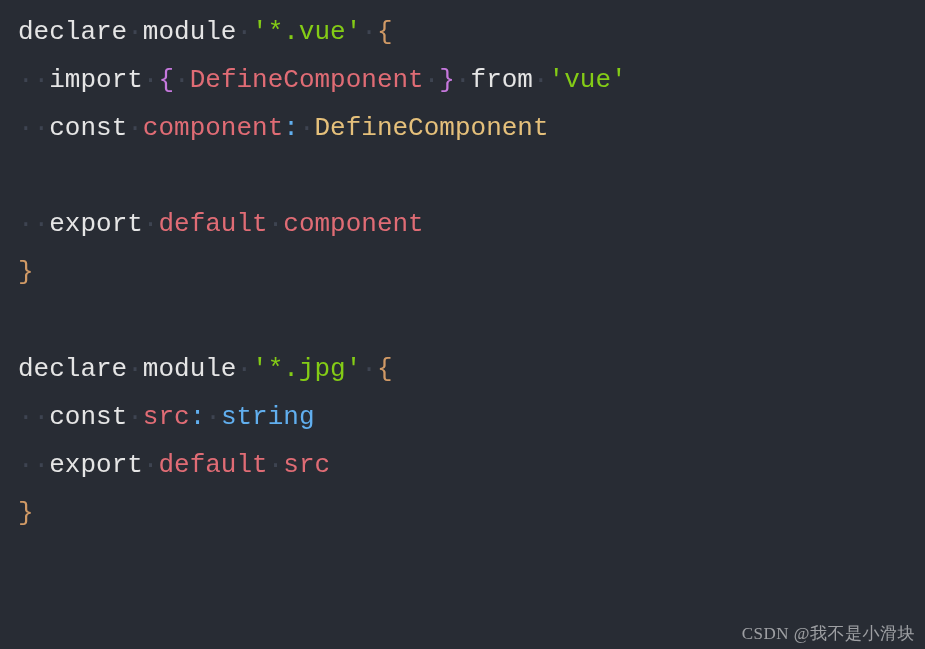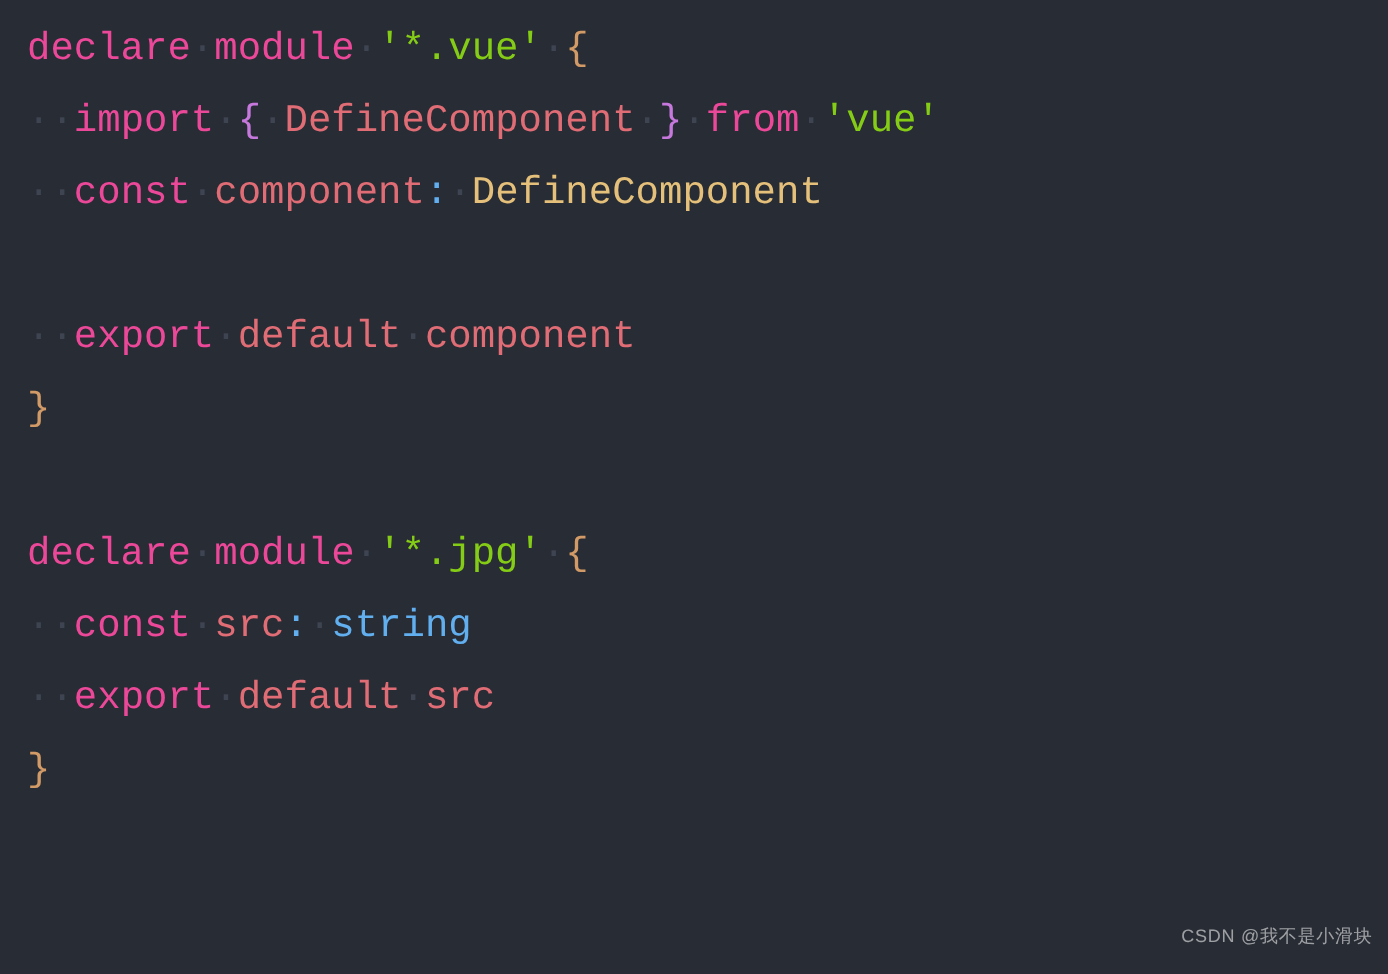--- a/index.html
+++ b/index.html
@@ -19,35 +19,35 @@
       position: relative;
       color: #abb2bf;
     }
     .code-block {
       white-space: pre;
     }
     .line {
       display: block;
       position: relative;
     }
-    .kw-purple { color: #ec4899; }
+    .kw-purple { color: #e5e5e5; }
     .kw-red { color: #e06c75; }
     .kw-blue { color: #61afef; }
     .str-green { color: #84cc16; }
     .type-yellow { color: #e5c07b; }
     .brace-yellow { color: #d19a66; }
     .brace-purple { color: #c678dd; }
     .ws-dot { color: #3e4451; }
     .watermark {
       position: absolute;
-      bottom: 14px;
+      bottom: 0;
       right: 10px;
-      font-size: 12px;
+      font-size: 17px;
       color: rgba(255,255,255,0.55);
-      font-family: Liberation Sans, sans-serif;
+      font-family: Liberation Serif, serif;
       letter-spacing: 0.5px;
     }
   </style>
 </head>
 <body>
 
 <div class="code-block" id="code-container"><span class="line"><span class="kw-purple">declare</span><span class="ws-dot">·</span><span class="kw-purple">module</span><span class="ws-dot">·</span><span class="str-green">'*.vue'</span><span class="ws-dot">·</span><span class="brace-yellow">{</span></span><span class="line"><span class="ws-dot">·</span><span class="ws-dot">·</span><span class="kw-purple">import</span><span class="ws-dot">·</span><span class="brace-purple">{</span><span class="ws-dot">·</span><span class="kw-red">DefineComponent</span><span class="ws-dot">·</span><span class="brace-purple">}</span><span class="ws-dot">·</span><span class="kw-purple">from</span><span class="ws-dot">·</span><span class="str-green">'vue'</span></span><span class="line"><span class="ws-dot">·</span><span class="ws-dot">·</span><span class="kw-purple">const</span><span class="ws-dot">·</span><span class="kw-red">component</span><span class="kw-blue">:</span><span class="ws-dot">·</span><span class="type-yellow">DefineComponent</span></span><span class="line">&nbsp;</span><span class="line"><span class="ws-dot">·</span><span class="ws-dot">·</span><span class="kw-purple">export</span><span class="ws-dot">·</span><span class="kw-red">default</span><span class="ws-dot">·</span><span class="kw-red">component</span></span><span class="line"><span class="brace-yellow">}</span></span><span class="line">&nbsp;</span><span class="line"><span class="kw-purple">declare</span><span class="ws-dot">·</span><span class="kw-purple">module</span><span class="ws-dot">·</span><span class="str-green">'*.jpg'</span><span class="ws-dot">·</span><span class="brace-yellow">{</span></span><span class="line"><span class="ws-dot">·</span><span class="ws-dot">·</span><span class="kw-purple">const</span><span class="ws-dot">·</span><span class="kw-red">src</span><span class="kw-blue">:</span><span class="ws-dot">·</span><span class="kw-blue">string</span></span><span class="line"><span class="ws-dot">·</span><span class="ws-dot">·</span><span class="kw-purple">export</span><span class="ws-dot">·</span><span class="kw-red">default</span><span class="ws-dot">·</span><span class="kw-red">src</span></span><span class="line"><span class="brace-yellow">}</span></span></div>
 
 <div class="watermark">CSDN @我不是小滑块</div>
 

